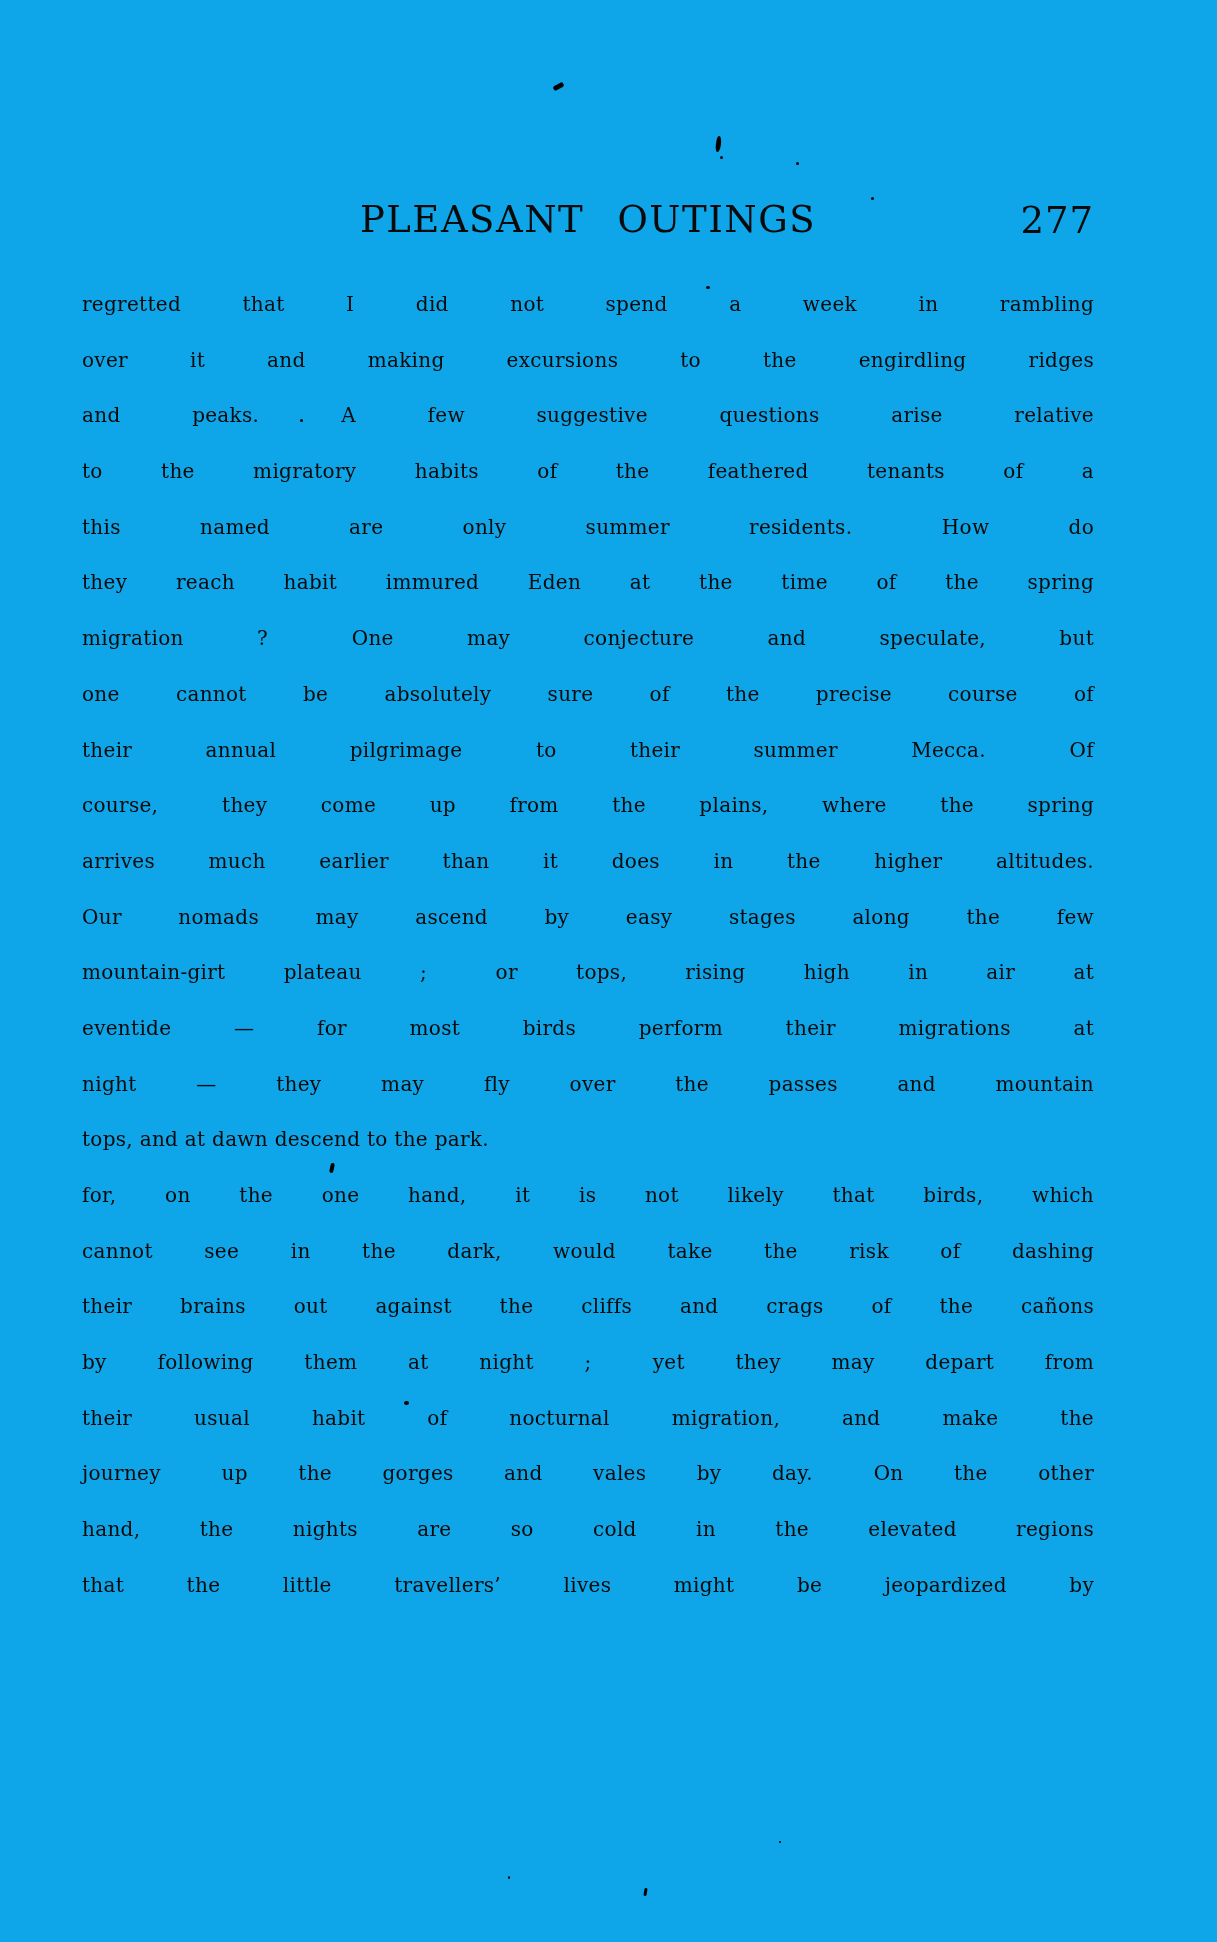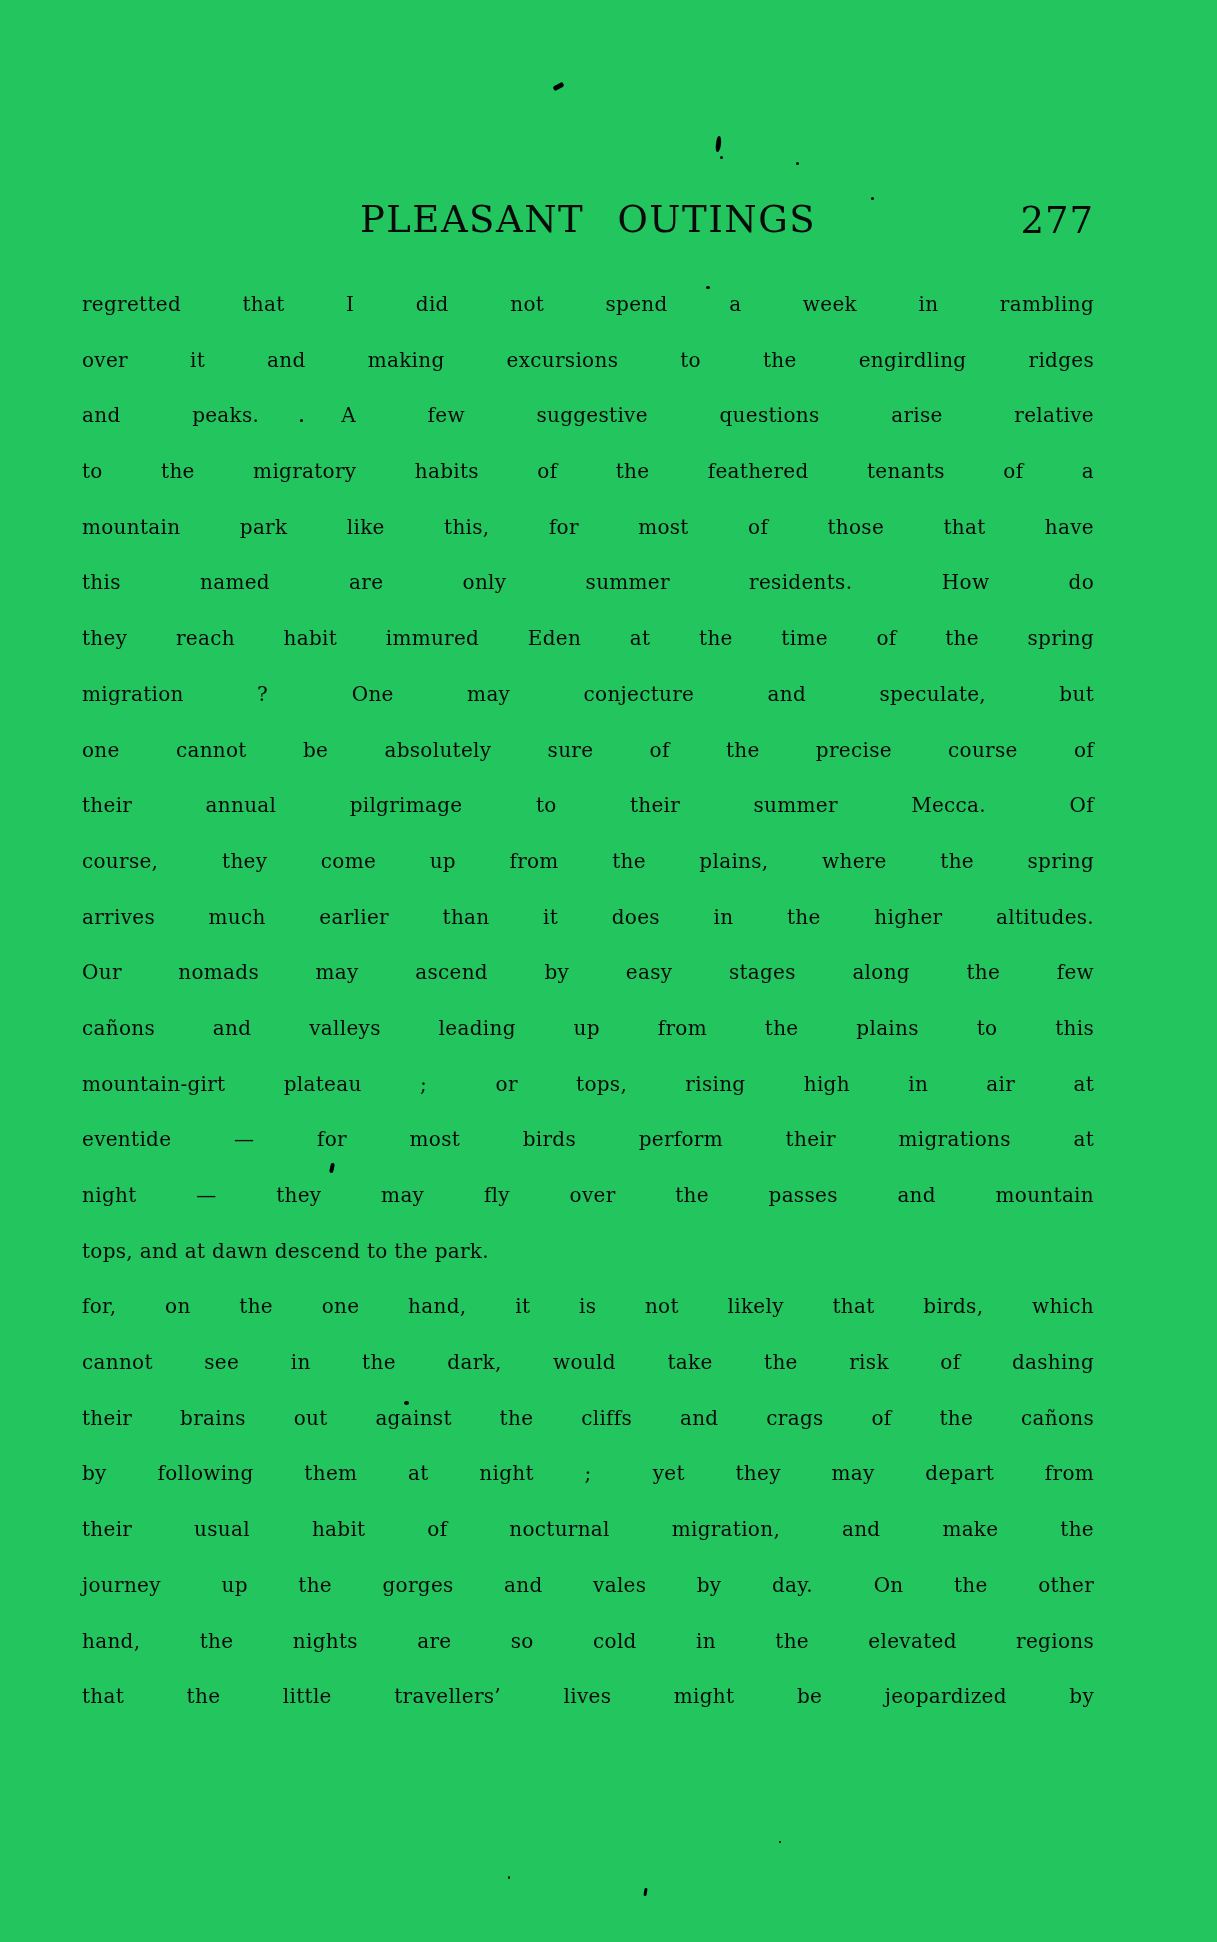--- a/index.html
+++ b/index.html
@@ -4,21 +4,21 @@
 <style>
   html, body {
     margin: 0;
     padding: 0;
     background: #ffffff;
   }
   .page {
     position: relative;
     width: 1217px;
     height: 1942px;
-    background: #22c55e;
+    background: #0ea5e9;
     color: #0a0a0a;
     font-family: "DejaVu Serif", "Liberation Serif", serif;
     overflow: hidden;
   }
   
   .running-head {
     position: absolute;
     top: 198px;
     left: 82px;
     width: 1012px;
@@ -84,30 +84,28 @@
     <span class="head-title">PLEASANT OUTINGS</span>
     <span class="page-number">277</span>
   </div>
 
   <div class="body-text">
     <div class="para">
       <div class="text-line">regretted that I did not spend a week in rambling</div>
       <div class="text-line">over it and making excursions to the engirdling ridges</div>
       <div class="text-line">and peaks.  A few suggestive questions arise relative</div>
       <div class="text-line">to the migratory habits of the feathered tenants of a</div>
-      <div class="text-line">mountain park like this, for most of those that have</div>
       <div class="text-line">this named are only summer residents.  How do</div>
       <div class="text-line">they reach habit immured Eden at the time of the spring</div>
       <div class="text-line">migration ?  One may conjecture and speculate, but</div>
       <div class="text-line">one cannot be absolutely sure of the precise course of</div>
       <div class="text-line">their annual pilgrimage to their summer Mecca.  Of</div>
       <div class="text-line">course,  they come up from the plains, where the spring</div>
       <div class="text-line">arrives much earlier than it does in the higher altitudes.</div>
       <div class="text-line">Our nomads may ascend by easy stages along the few</div>
-      <div class="text-line">cañons and valleys leading up from the plains to this</div>
       <div class="text-line">mountain-girt plateau ;  or tops, rising high in air at</div>
       <div class="text-line">eventide — for most birds perform their migrations at</div>
       <div class="text-line">night — they may fly over the passes and mountain</div>
       <div class="text-line no-fill">tops, and at dawn descend to the park.</div>
     </div>
     <div class="para">
       <div class="text-line">for, on the one hand, it is not likely that birds, which</div>
       <div class="text-line">cannot see in the dark, would take the risk of dashing</div>
       <div class="text-line">their brains out against the cliffs and crags of the cañons</div>
       <div class="text-line">by following them at night ;  yet they may depart from</div>

